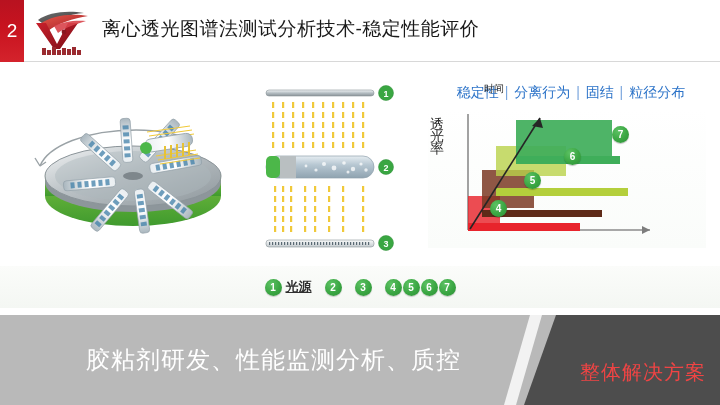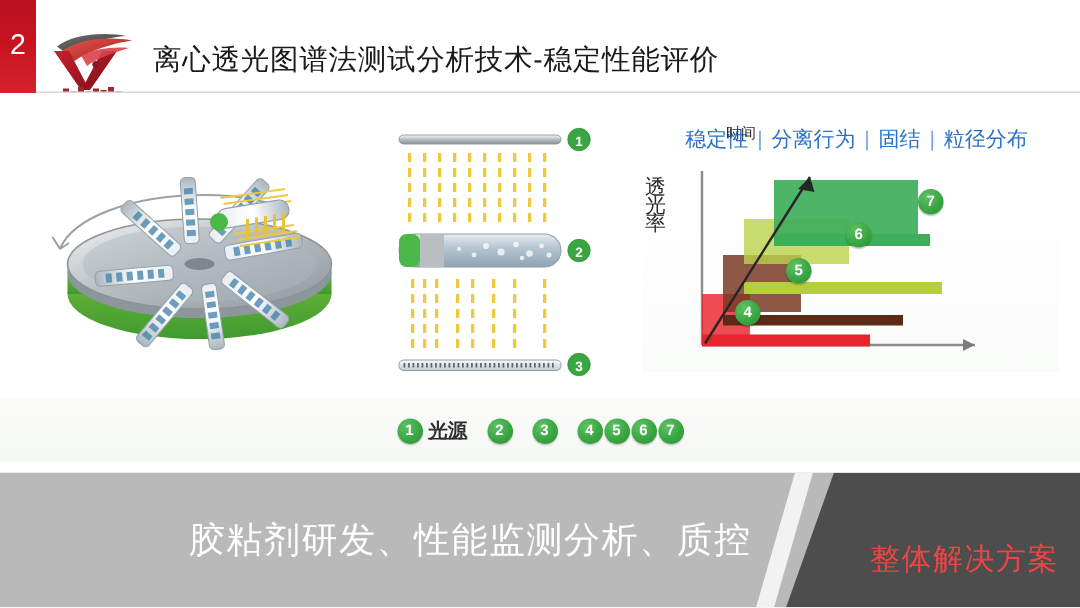--- a/index.html
+++ b/index.html
@@ -14,21 +14,21 @@
   
   #page-number-block{
     position:absolute; left:0; top:0; width:24px; height:62px;
     background:linear-gradient(180deg,#b81220 0%,#c8131f 45%,#d4232c 100%);
     color:#fff; font-size:19px; line-height:62px; text-align:center;
     font-family:"Liberation Sans",sans-serif;
   }
 
   
   #header{
-    position:absolute; left:24px; top:11px; right:0; height:62px;
+    position:absolute; left:24px; top:0; right:0; height:62px;
   }
   #brand-logo{
     position:absolute; left:10px; top:8px; width:56px; height:48px;
   }
   #logo-sub{
     position:absolute; left:11px; top:46px; width:52px; height:9px;
     display:flex; gap:1px; align-items:flex-end; justify-content:center;
   }
   #logo-sub i{ display:block; width:4px; background:#9a2a2f; }
   #page-title{
@@ -129,21 +129,21 @@
   }
   #banner-slash{
     position:absolute; right:178px; top:0; width:38px; height:90px;
     background:#f2f2f2;
     clip-path:polygon(26px 0,38px 0,12px 90px,0 90px);
   }
   #banner-left-text{
     position:absolute; left:86px; top:0; height:90px;
     display:flex; align-items:center;
     font-family:"Liberation Serif","DejaVu Serif",serif;
-    font-size:24px; color:#ffffff; letter-spacing:1px;margin-left:40px;
+    font-size:24px; color:#ffffff; letter-spacing:1px;
   }
   #banner-right-text{
     position:absolute; right:14px; top:0; height:90px;
     display:flex; align-items:center;
     font-family:"Liberation Serif","DejaVu Serif",serif;
     font-size:20px; color:#ef4444; letter-spacing:1px;margin-top:12px;
   }
 </style>
 </head>
 <body>

